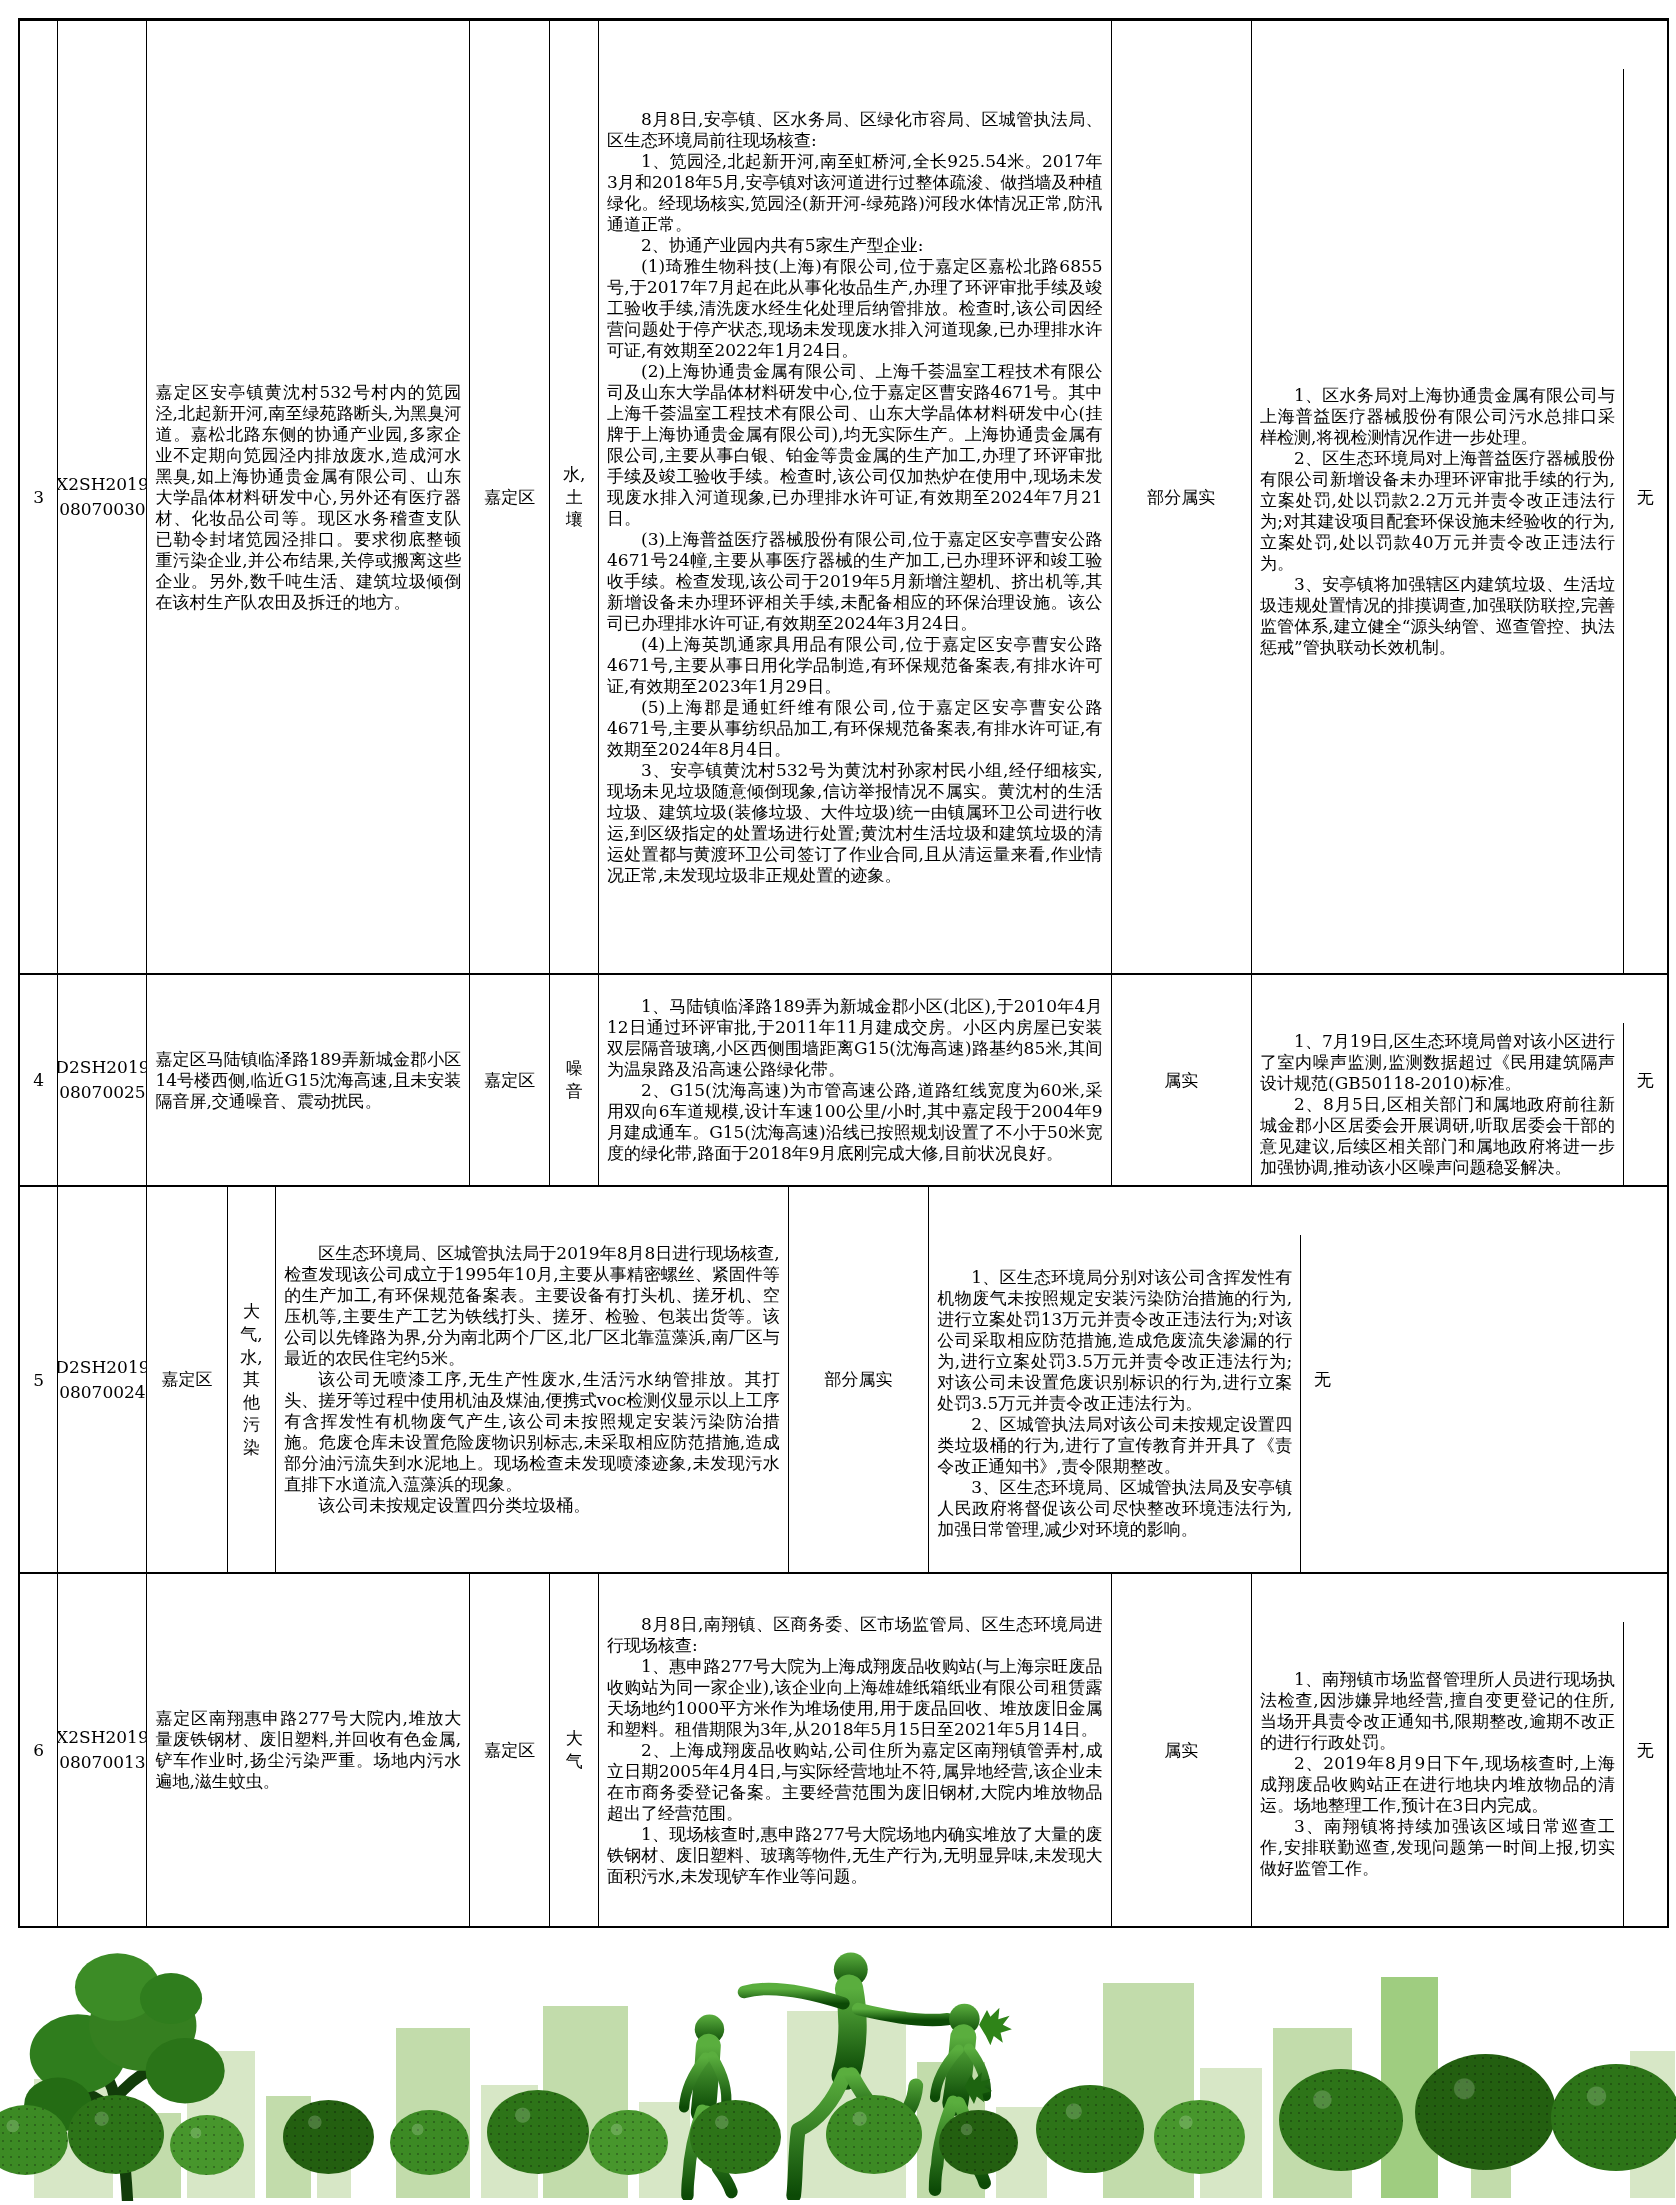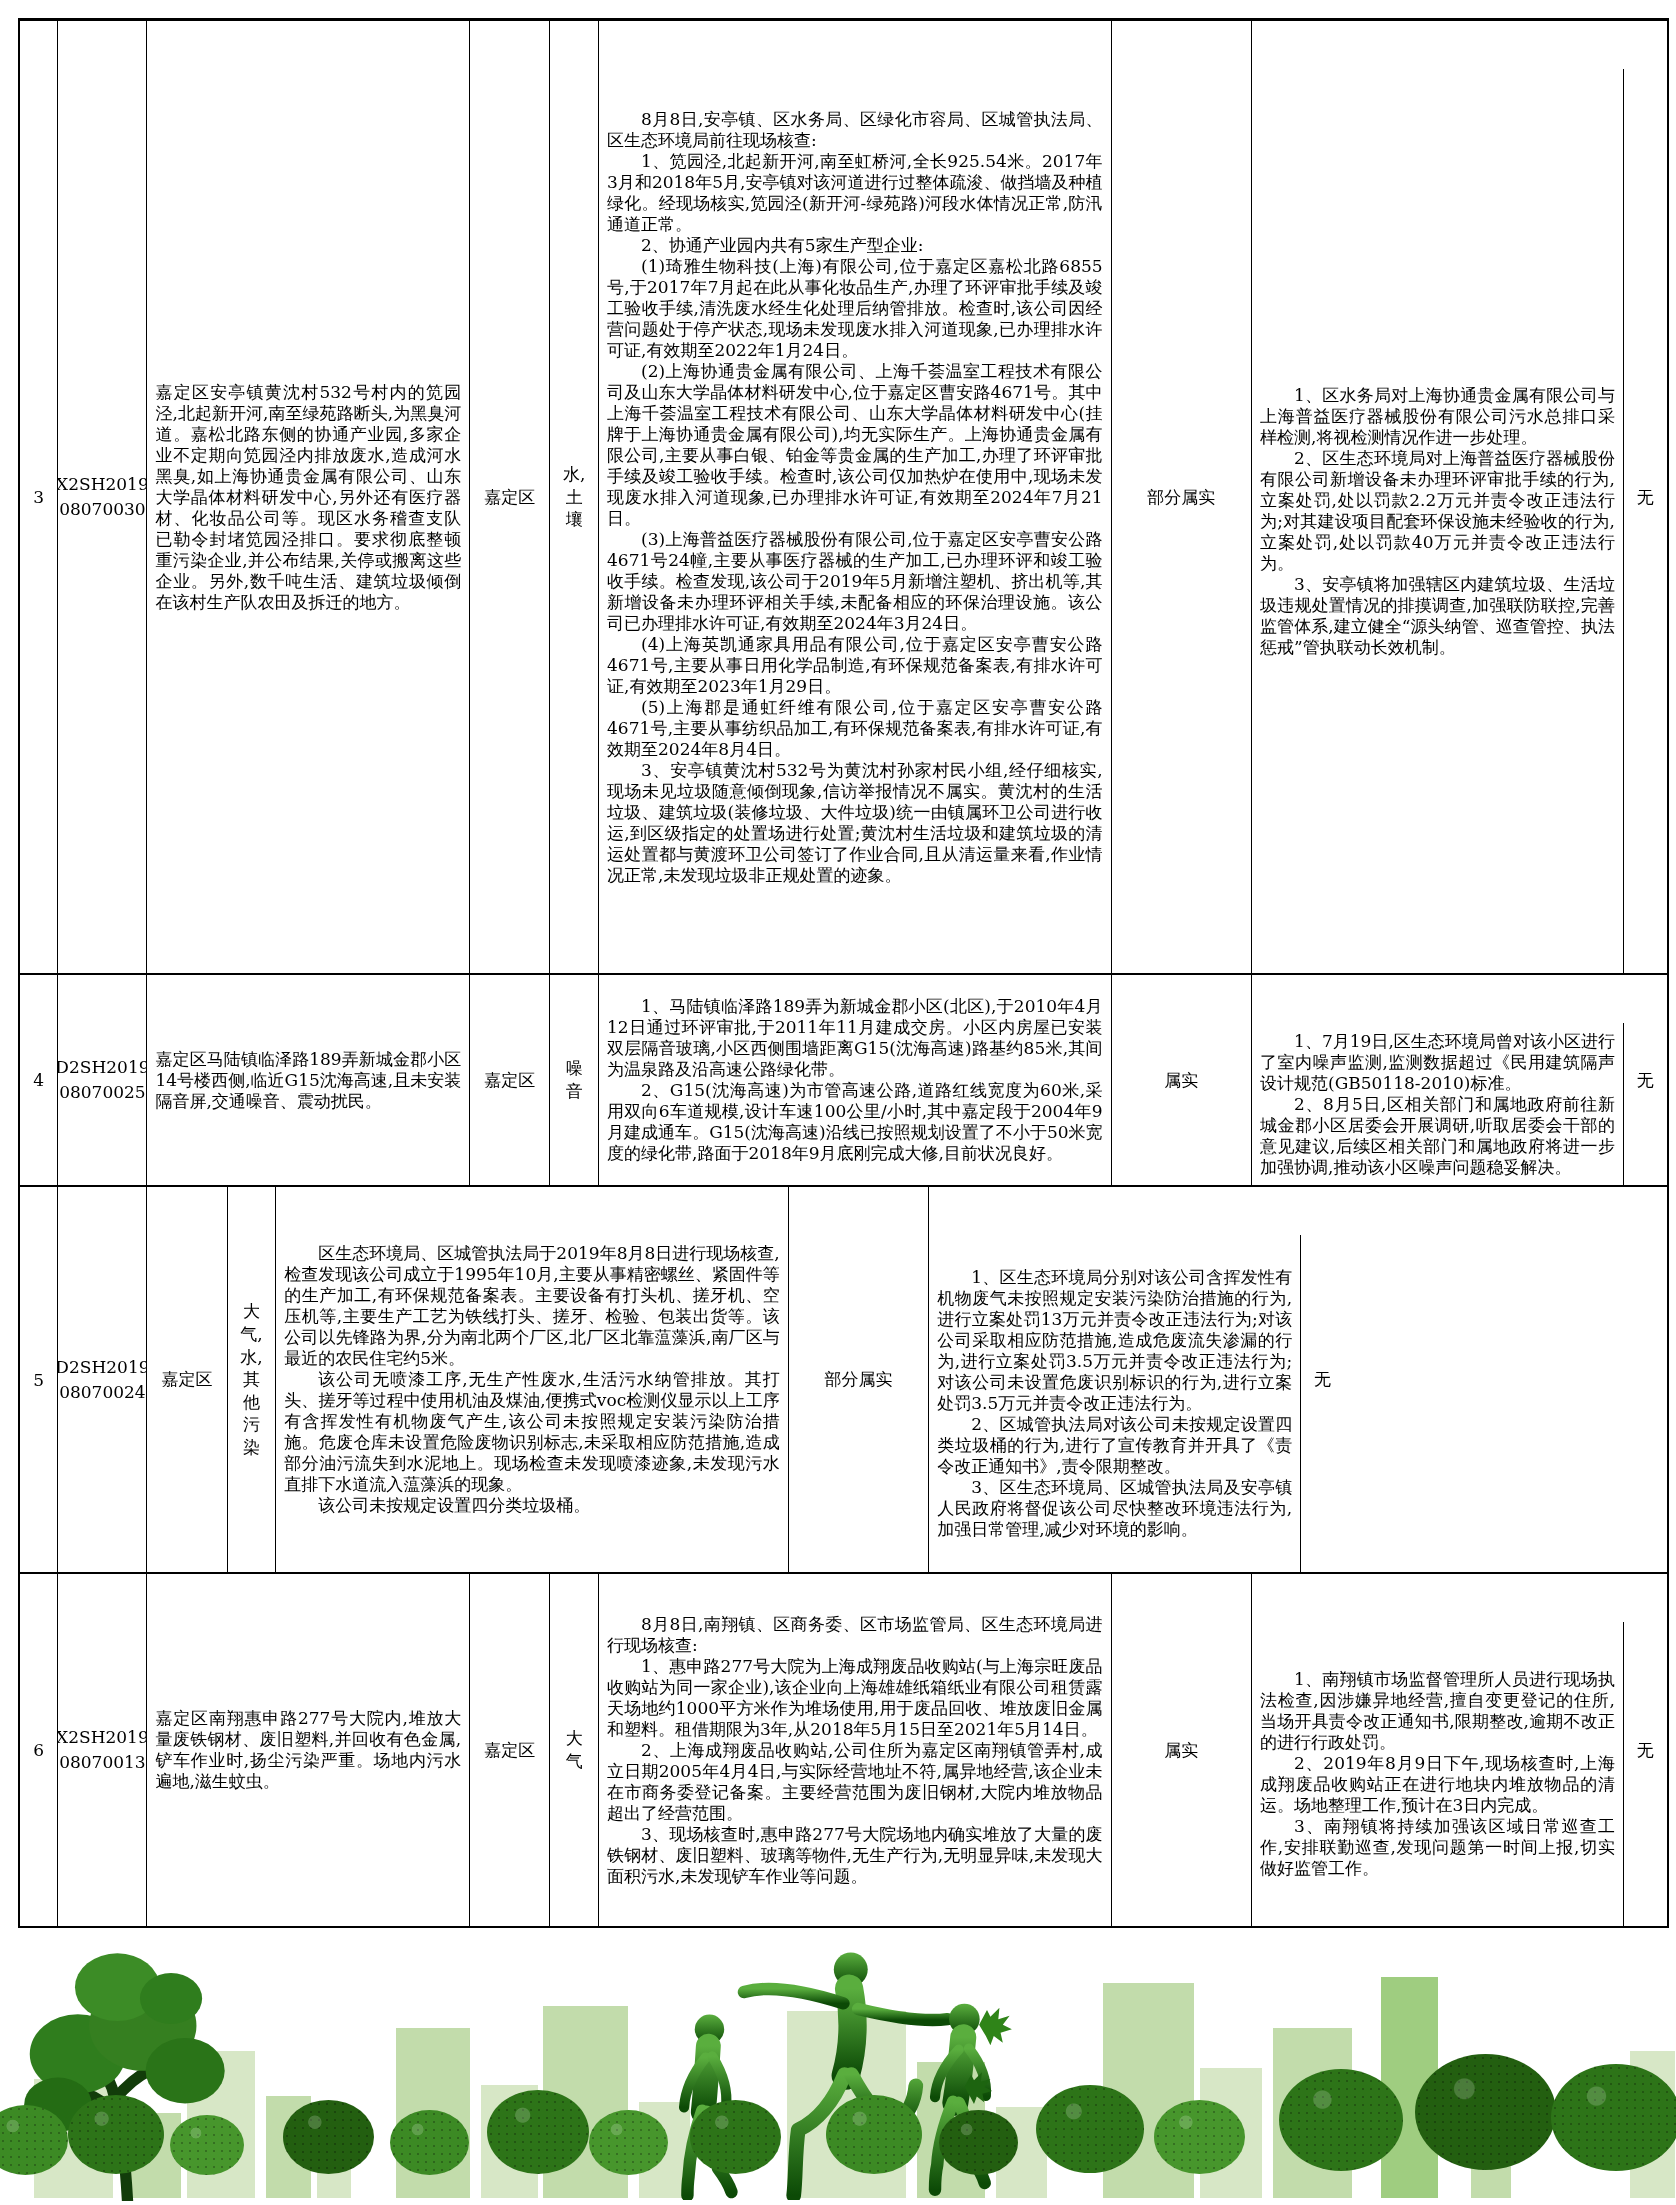--- a/index.html
+++ b/index.html
@@ -145,21 +145,21 @@
         <p class="para noind">嘉定区南翔惠申路277号大院内,堆放大量废铁钢材、废旧塑料,并回收有色金属,铲车作业时,扬尘污染严重。场地内污水遍地,滋生蚊虫。</p>
       </div>
       <div class="tcell c4 ctr">嘉定区</div>
       <div class="tcell c5 ctr">
         <div class="typetxt">大气</div>
       </div>
       <div class="tcell c6">
         <p class="para">8月8日,南翔镇、区商务委、区市场监管局、区生态环境局进行现场核查:</p>
         <p class="para">1、惠申路277号大院为上海成翔废品收购站(与上海宗旺废品收购站为同一家企业),该企业向上海雄雄纸箱纸业有限公司租赁露天场地约1000平方米作为堆场使用,用于废品回收、堆放废旧金属和塑料。租借期限为3年,从2018年5月15日至2021年5月14日。</p>
         <p class="para">2、上海成翔废品收购站,公司住所为嘉定区南翔镇管弄村,成立日期2005年4月4日,与实际经营地址不符,属异地经营,该企业未在市商务委登记备案。主要经营范围为废旧钢材,大院内堆放物品超出了经营范围。</p>
-        <p class="para">3、现场核查时,惠申路277号大院场地内确实堆放了大量的废铁钢材、废旧塑料、玻璃等物件,无生产行为,无明显异味,未发现大面积污水,未发现铲车作业等问题。</p>
+        <p class="para">1、现场核查时,惠申路277号大院场地内确实堆放了大量的废铁钢材、废旧塑料、玻璃等物件,无生产行为,无明显异味,未发现大面积污水,未发现铲车作业等问题。</p>
       </div>
       <div class="tcell c7 ctr">属实</div>
       <div class="tcell c8">
         <p class="para">1、南翔镇市场监督管理所人员进行现场执法检查,因涉嫌异地经营,擅自变更登记的住所,当场开具责令改正通知书,限期整改,逾期不改正的进行行政处罚。</p>
         <p class="para">2、2019年8月9日下午,现场核查时,上海成翔废品收购站正在进行地块内堆放物品的清运。场地整理工作,预计在3日内完成。</p>
         <p class="para">3、南翔镇将持续加强该区域日常巡查工作,安排联勤巡查,发现问题第一时间上报,切实做好监管工作。</p>
       </div>
       <div class="tcell c9 ctr">无</div>
     </div>
   </div>

